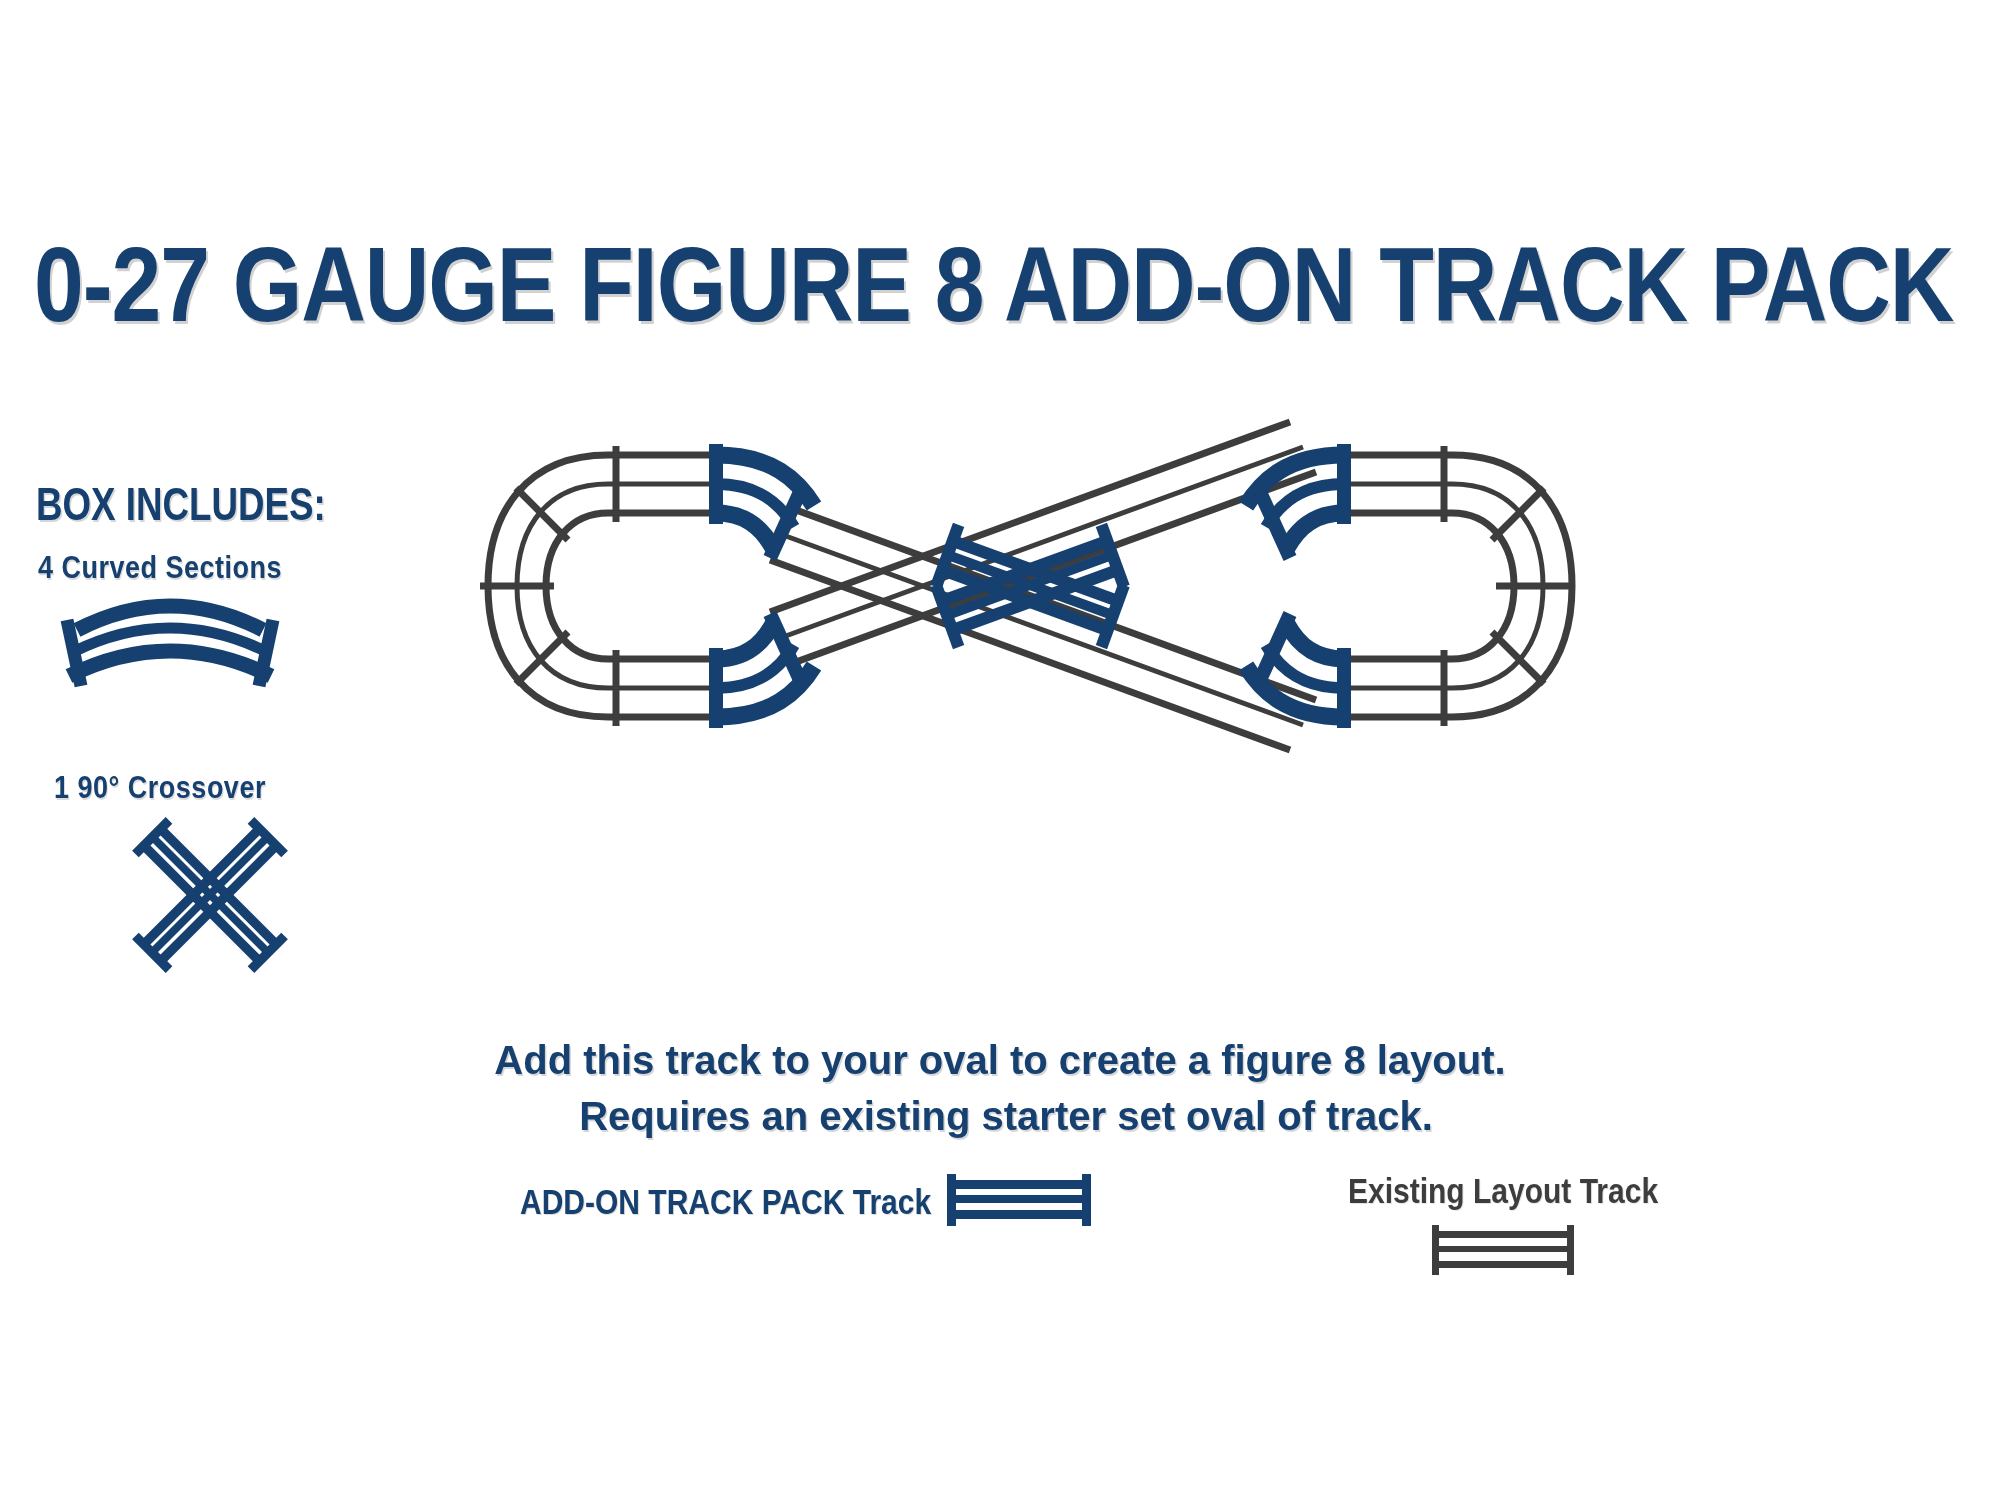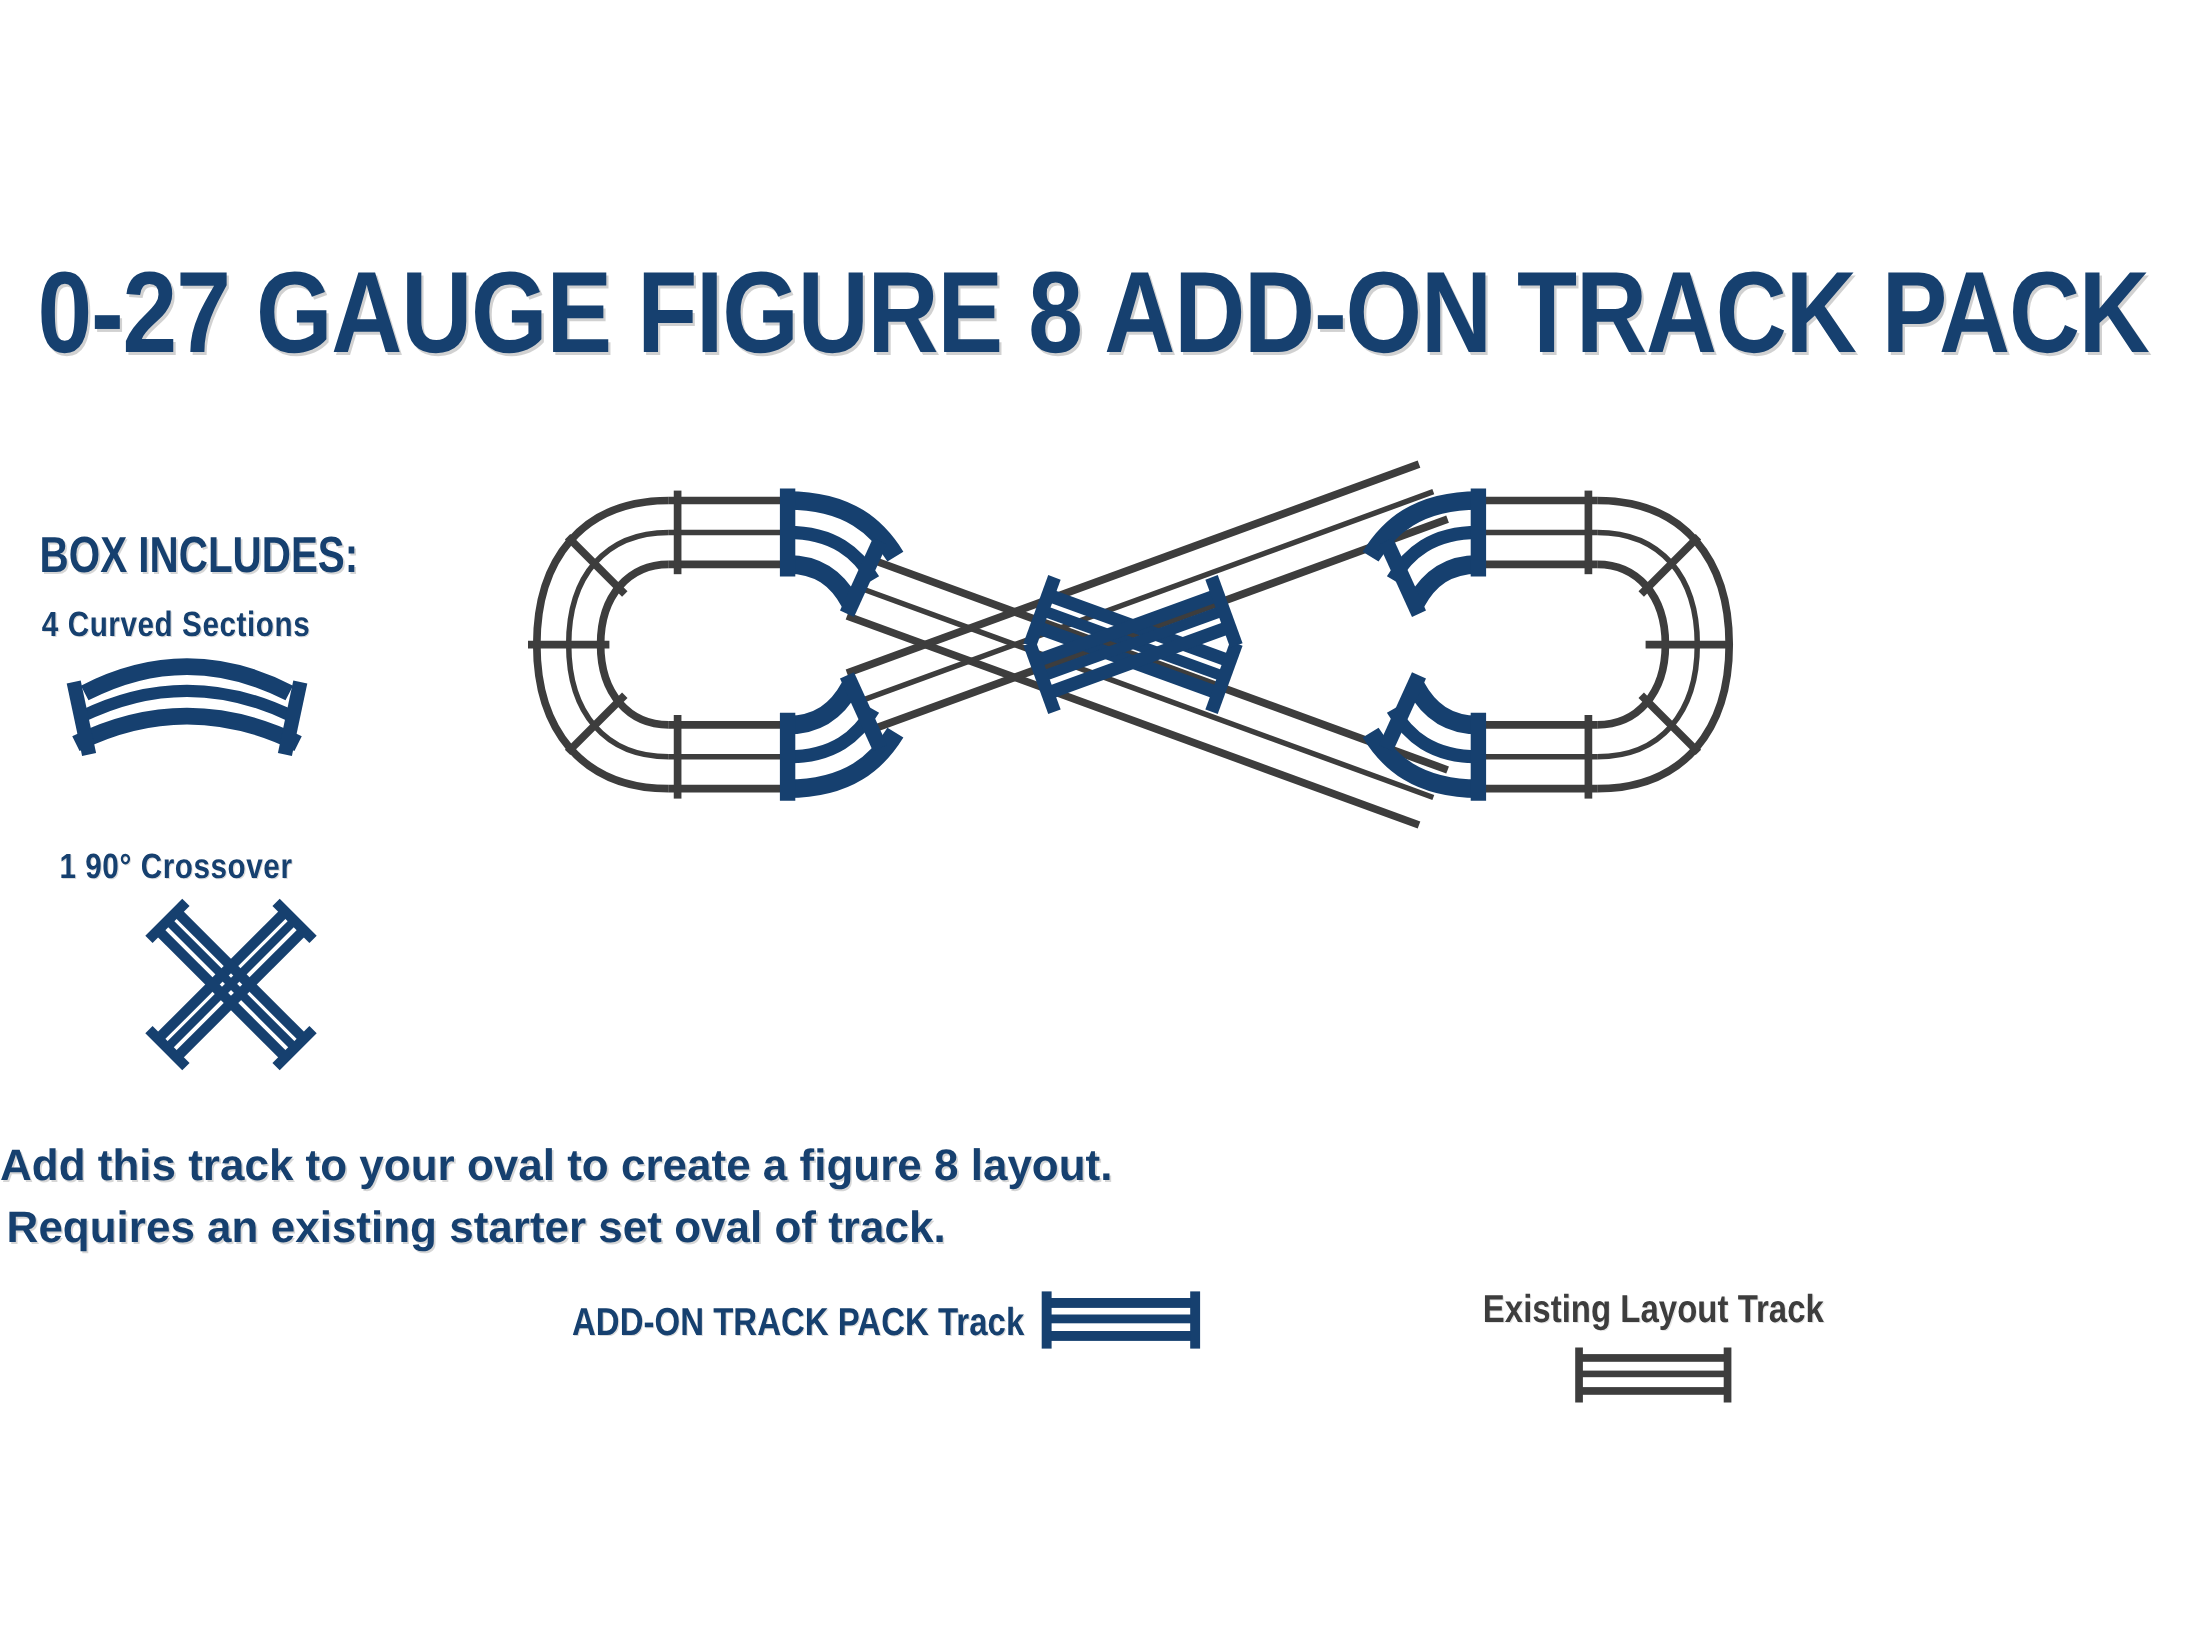--- a/index.html
+++ b/index.html
@@ -60,21 +60,21 @@
   #curved-icon{position:absolute;left:45px;top:590px;}
   #crossover-icon{position:absolute;left:90px;top:810px;}
 
   
   #figure8-diagram{position:absolute;left:480px;top:400px;}
 
   
   .caption-line{
     position:absolute;
     width:2000px;
-    text-align:left;
+    text-align:center;
     font-family:"Liberation Sans Narrow","Liberation Sans",sans-serif;
     font-weight:bold;
     font-size:40px;
     color:#16406f;
     letter-spacing:0px;
     white-space:nowrap;
     text-shadow:1.5px 1.5px 0 rgba(0,0,0,0.16);
   }
   #caption-line-1{ left:0; top:1038px; }
   #caption-line-2{ left:6px; top:1094px; }

